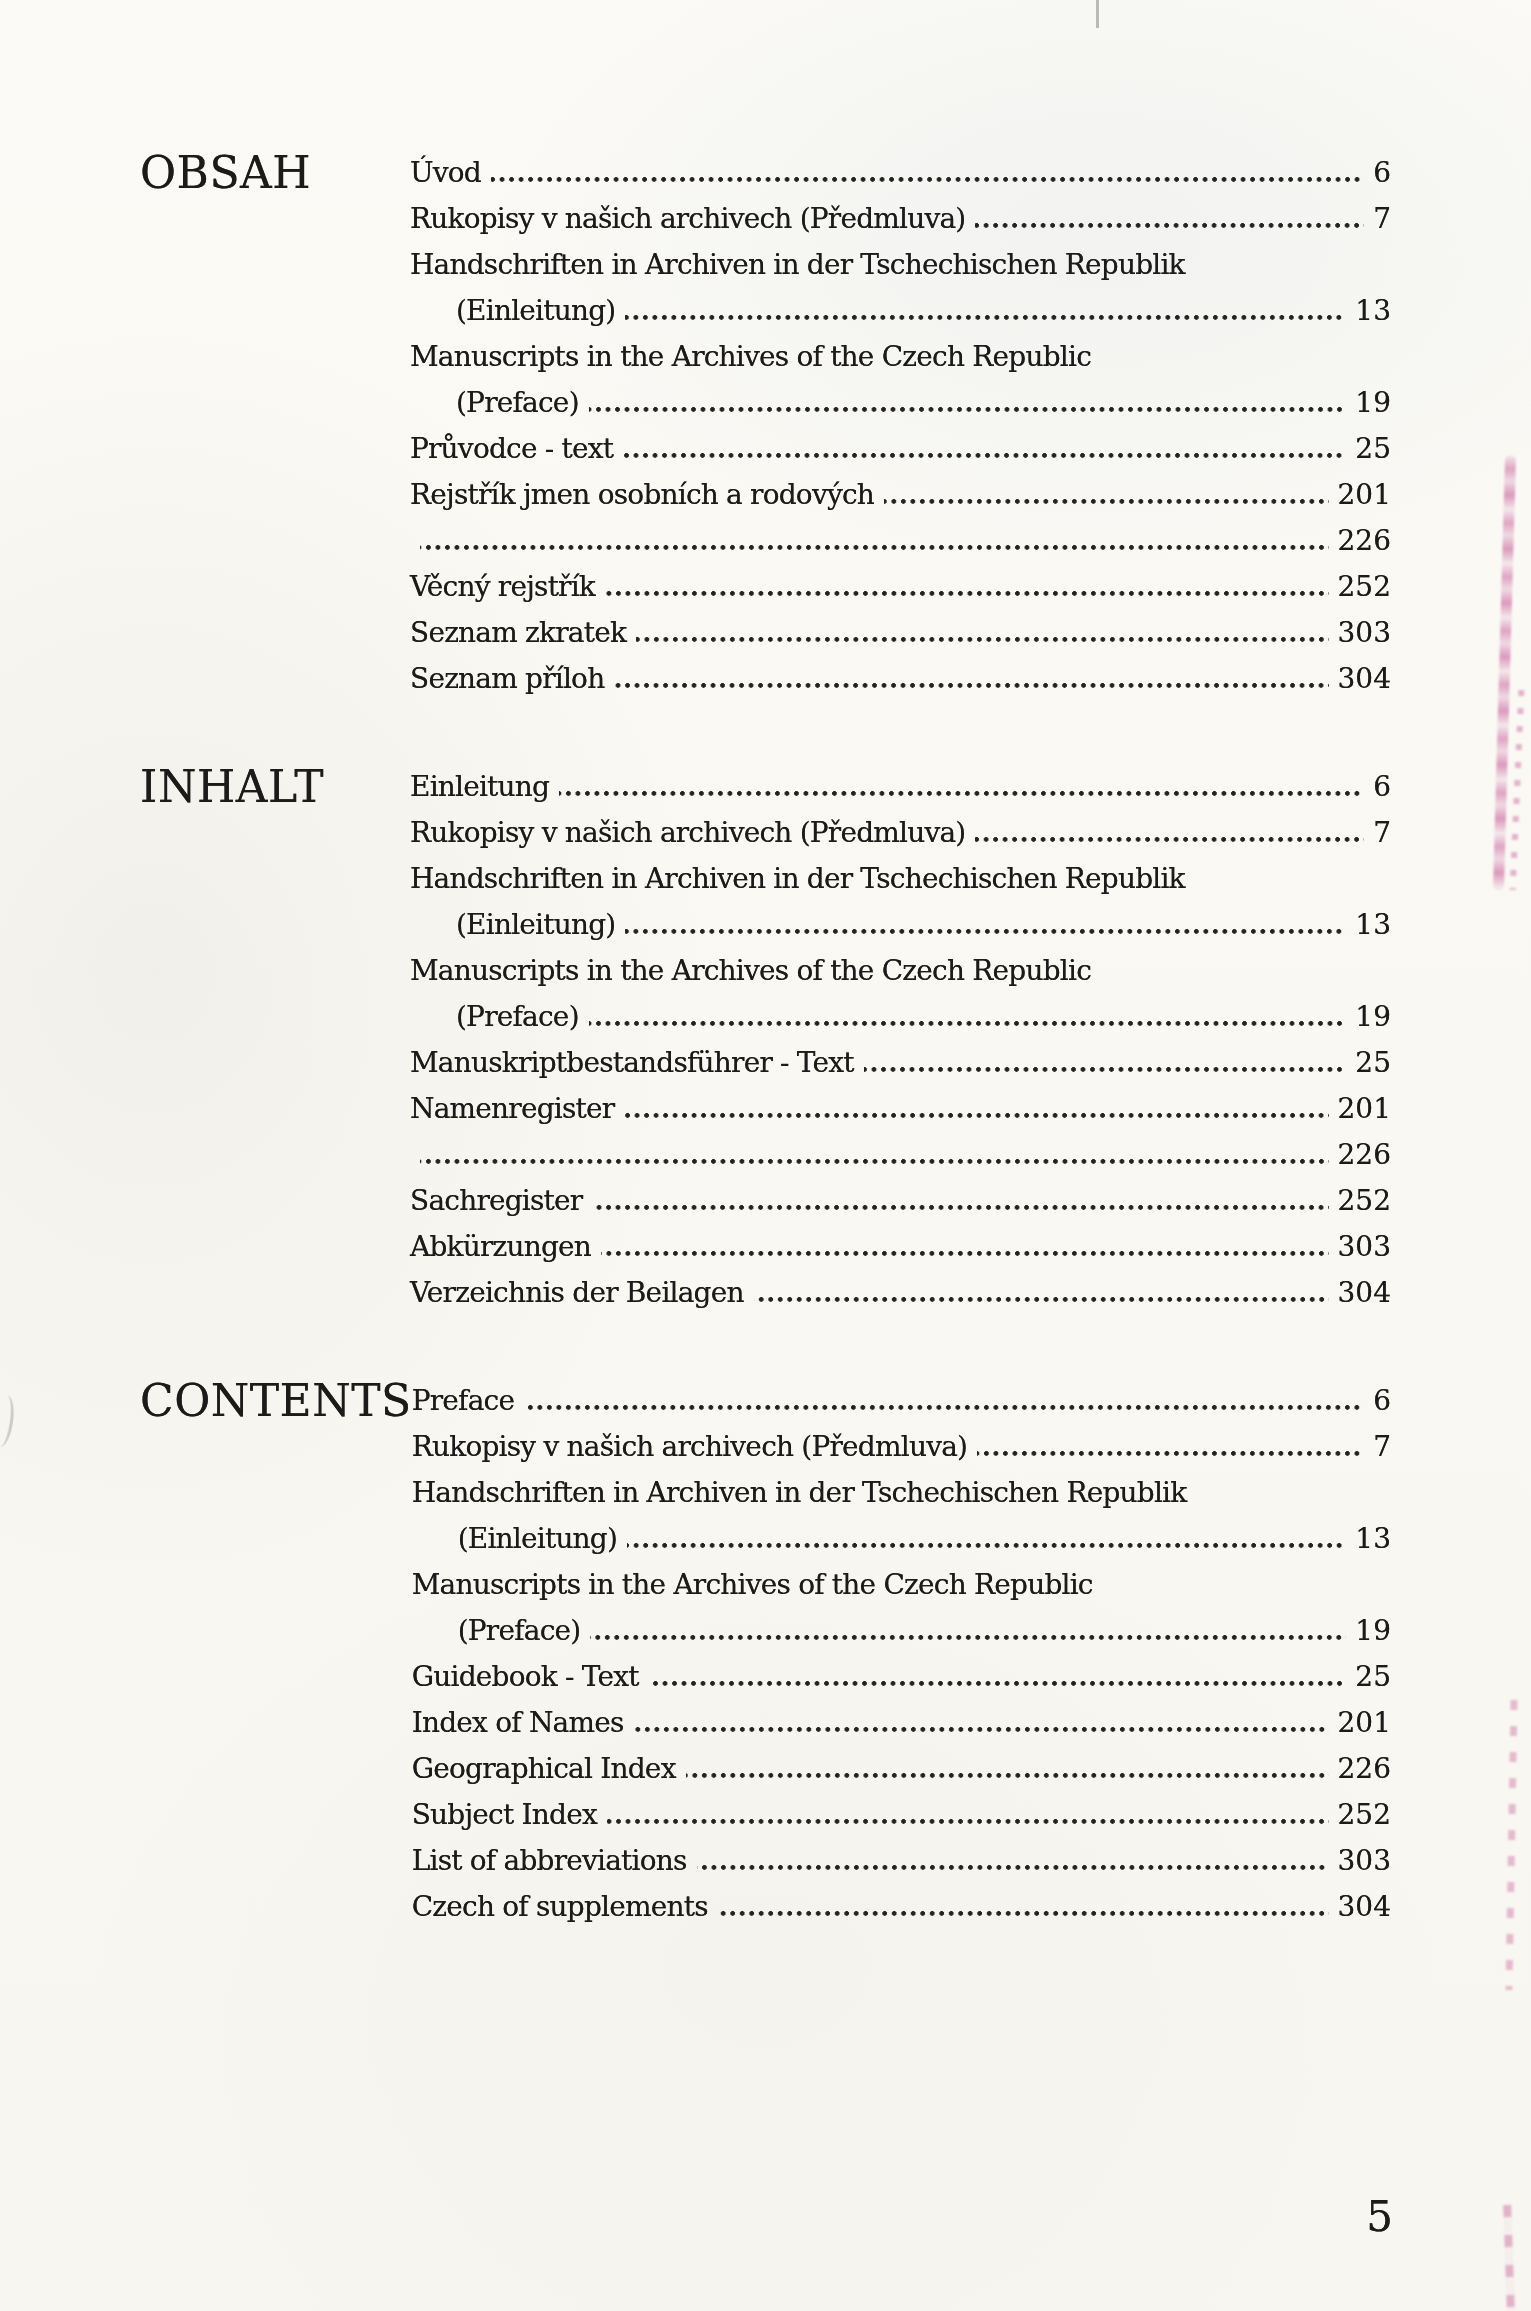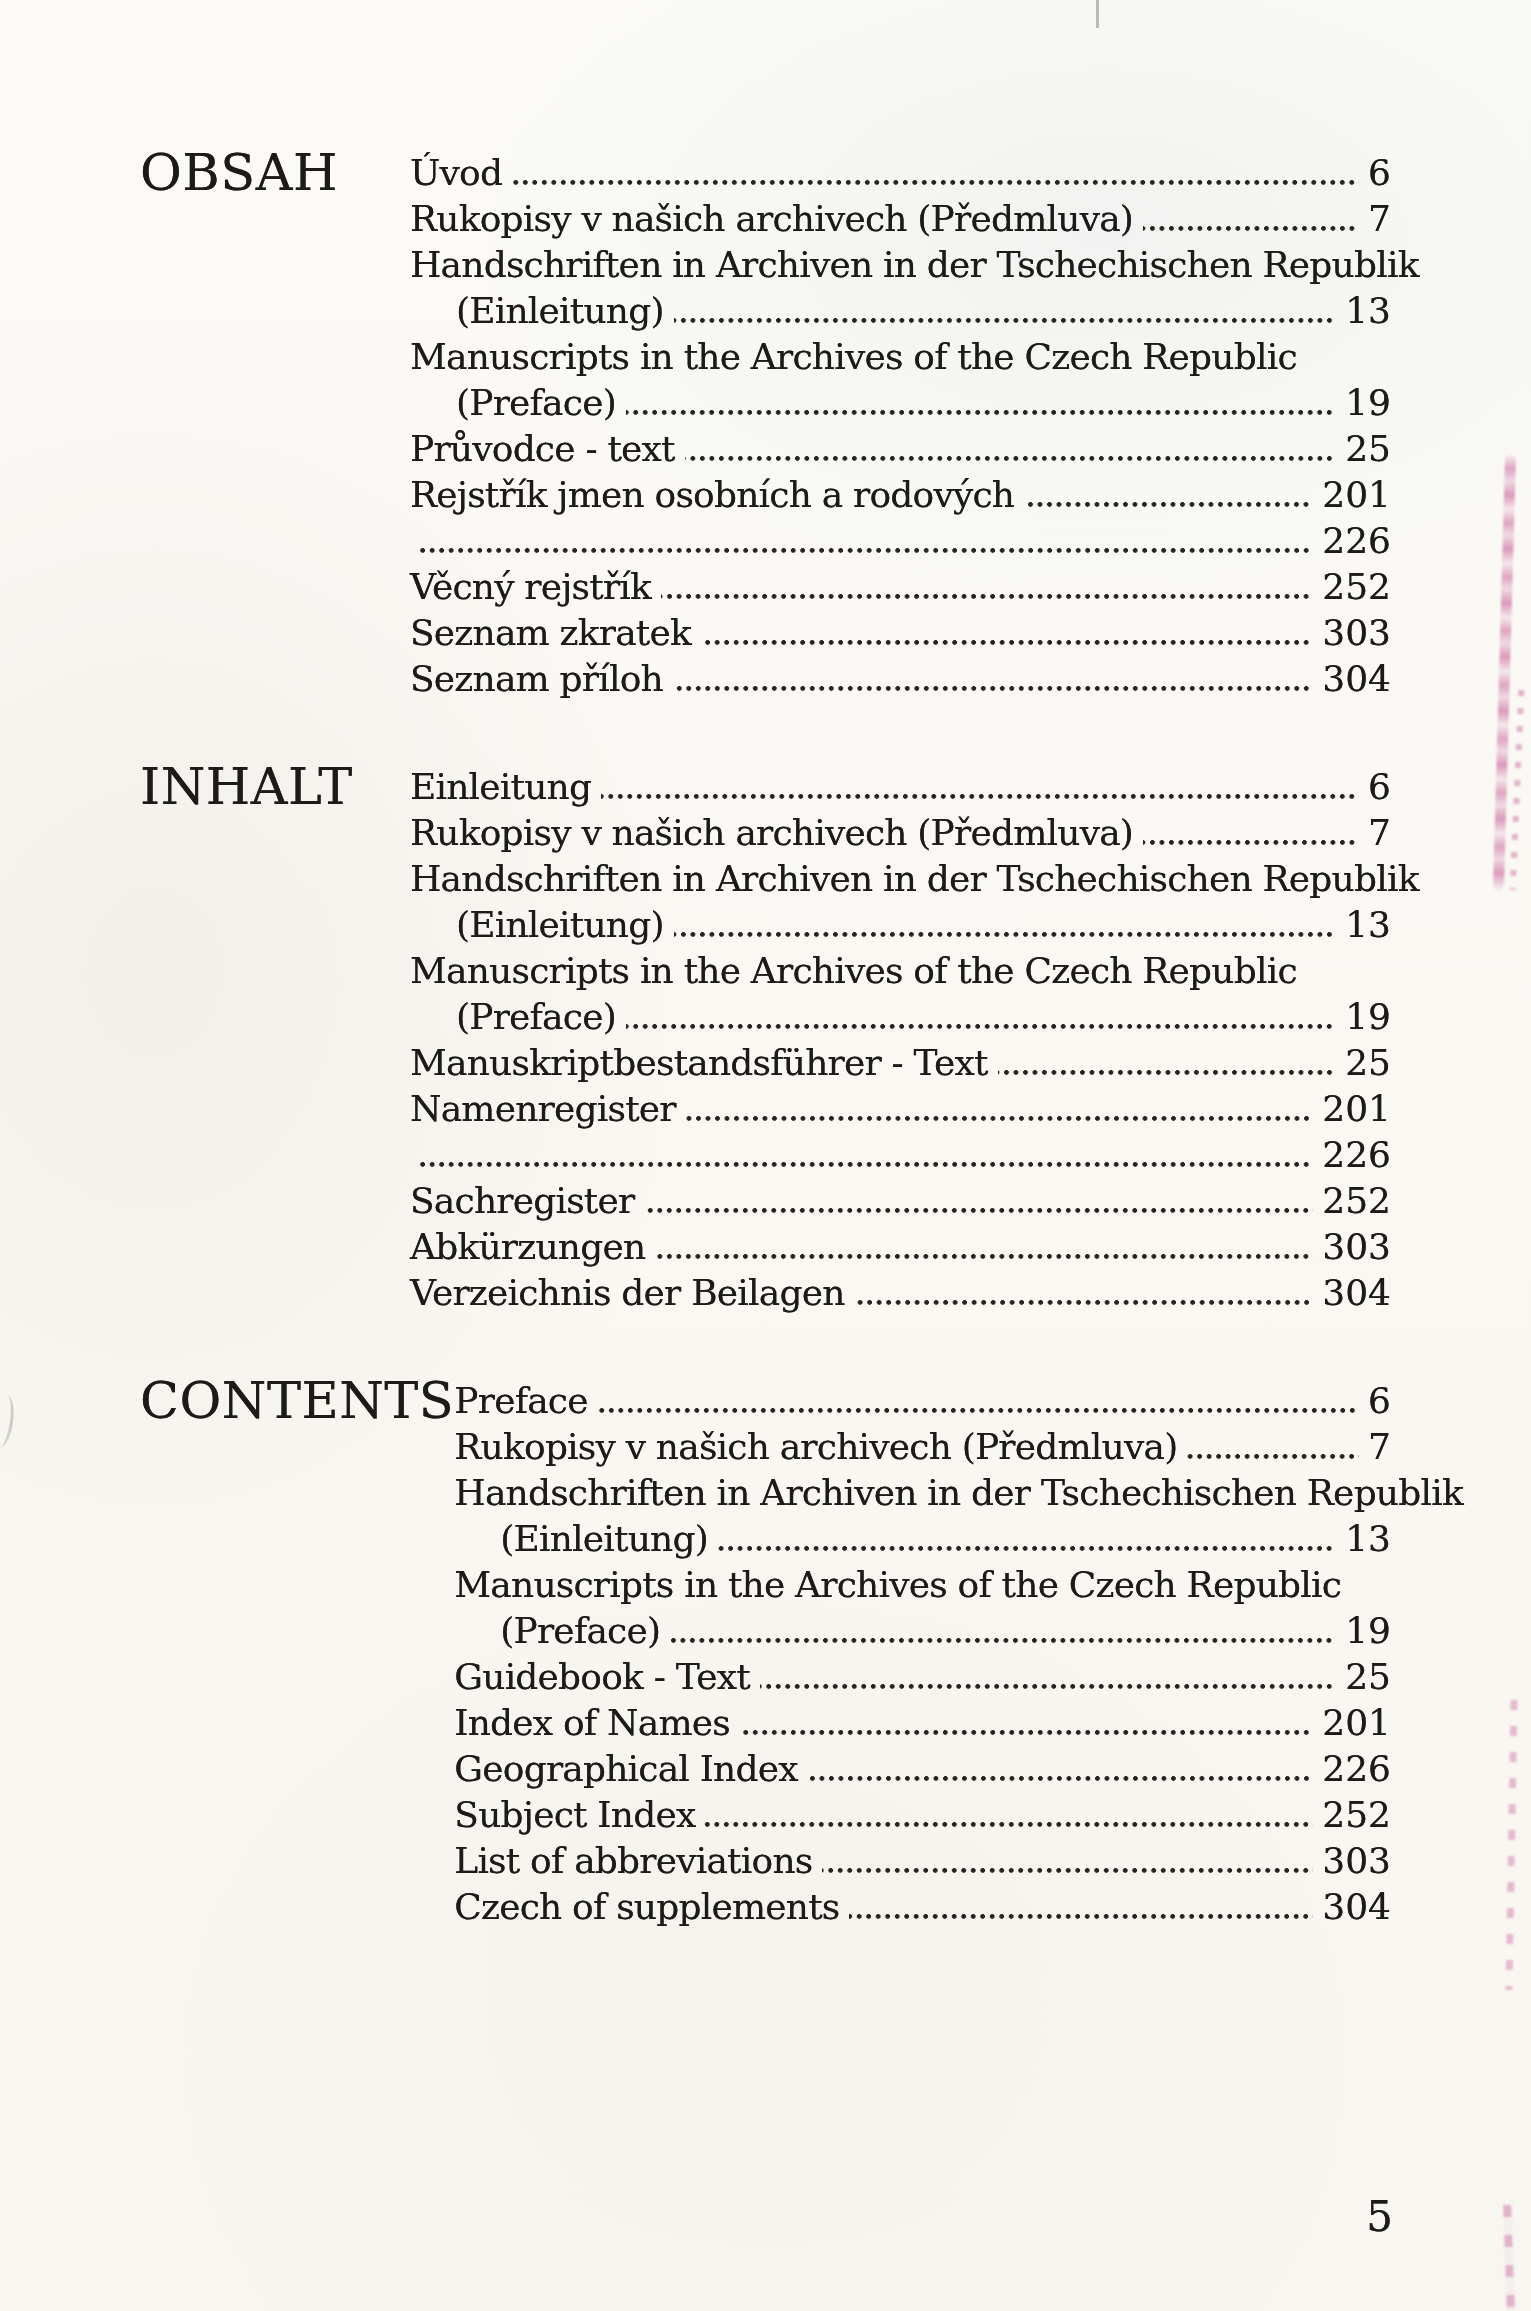--- a/index.html
+++ b/index.html
@@ -24,32 +24,32 @@
     width: 1251px; 
   }
   .toc-section {
     display: flex;
     align-items: flex-start;
     margin-bottom: 62px;
   }
   .toc-section:last-child { margin-bottom: 0; }
   .sec-label {
     flex: 0 0 270px;
-    font-size: 51px;
+    font-size: 44px;
     line-height: 46px;
     letter-spacing: 0.5px;
     white-space: nowrap;
     text-shadow: 0 0 0.6px rgba(25,24,22,0.85);
   }
   .entries { flex: 1 1 auto; min-width: 0; }
   .entry {
     display: flex;
     align-items: baseline;
     line-height: 46px;
-    font-size: 36px;
+    font-size: 28px;
     letter-spacing: -0.8px;
     text-shadow: 0 0 0.6px rgba(25,24,22,0.8);
   }
   .entry.indent { padding-left: 46px; }
   .entry .title { white-space: nowrap; }
   .entry .leader {
     flex: 1 1 auto;
     min-width: 26px;
     height: 5px;
     margin-left: 10px;

